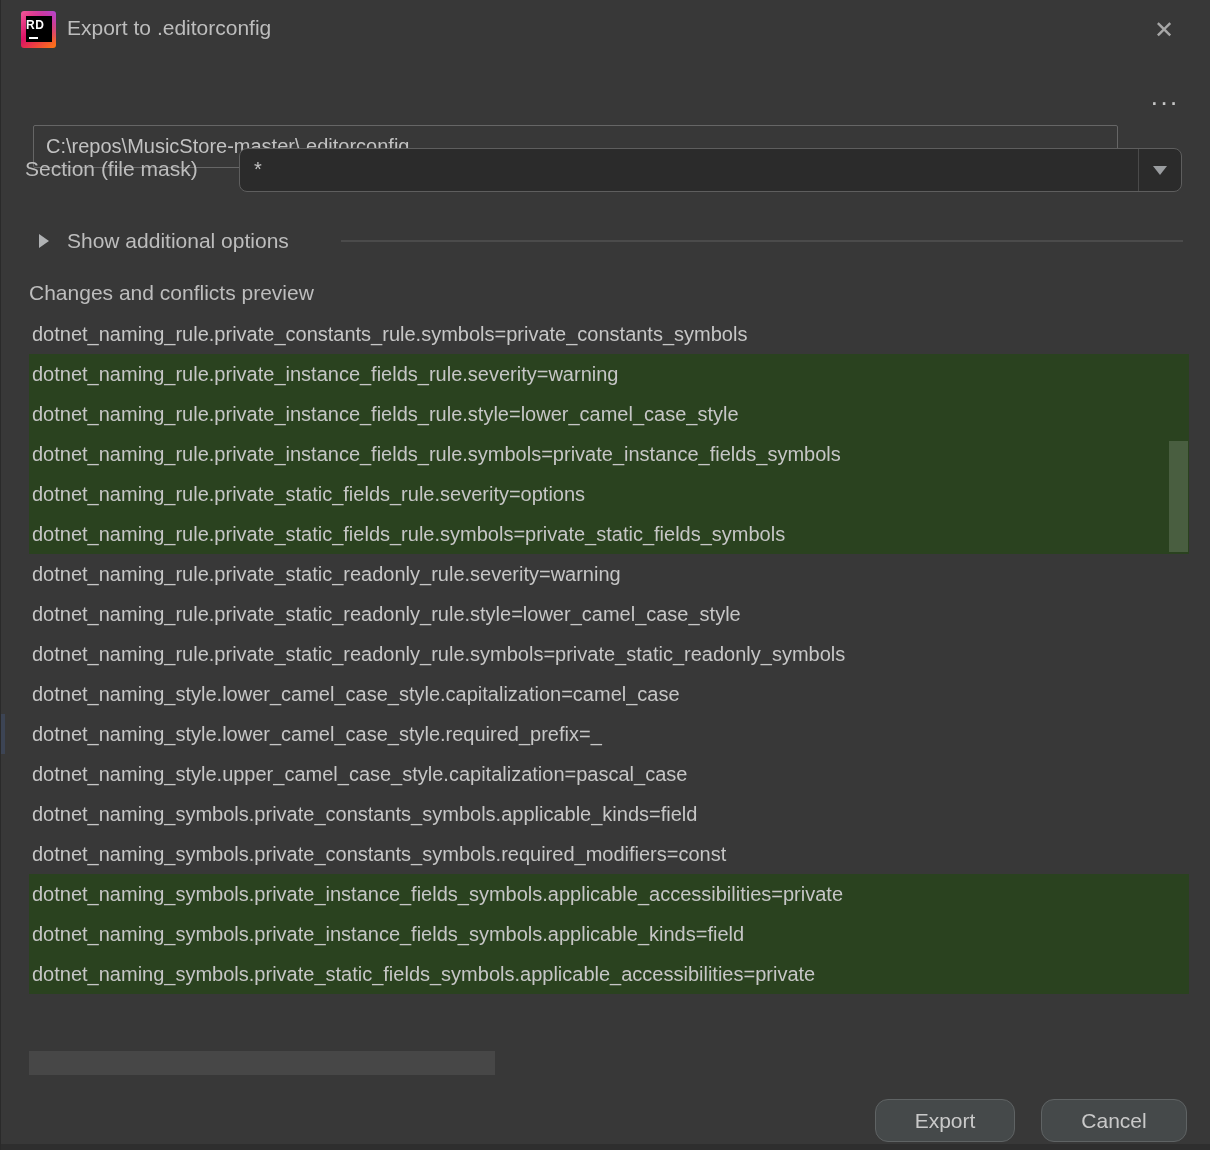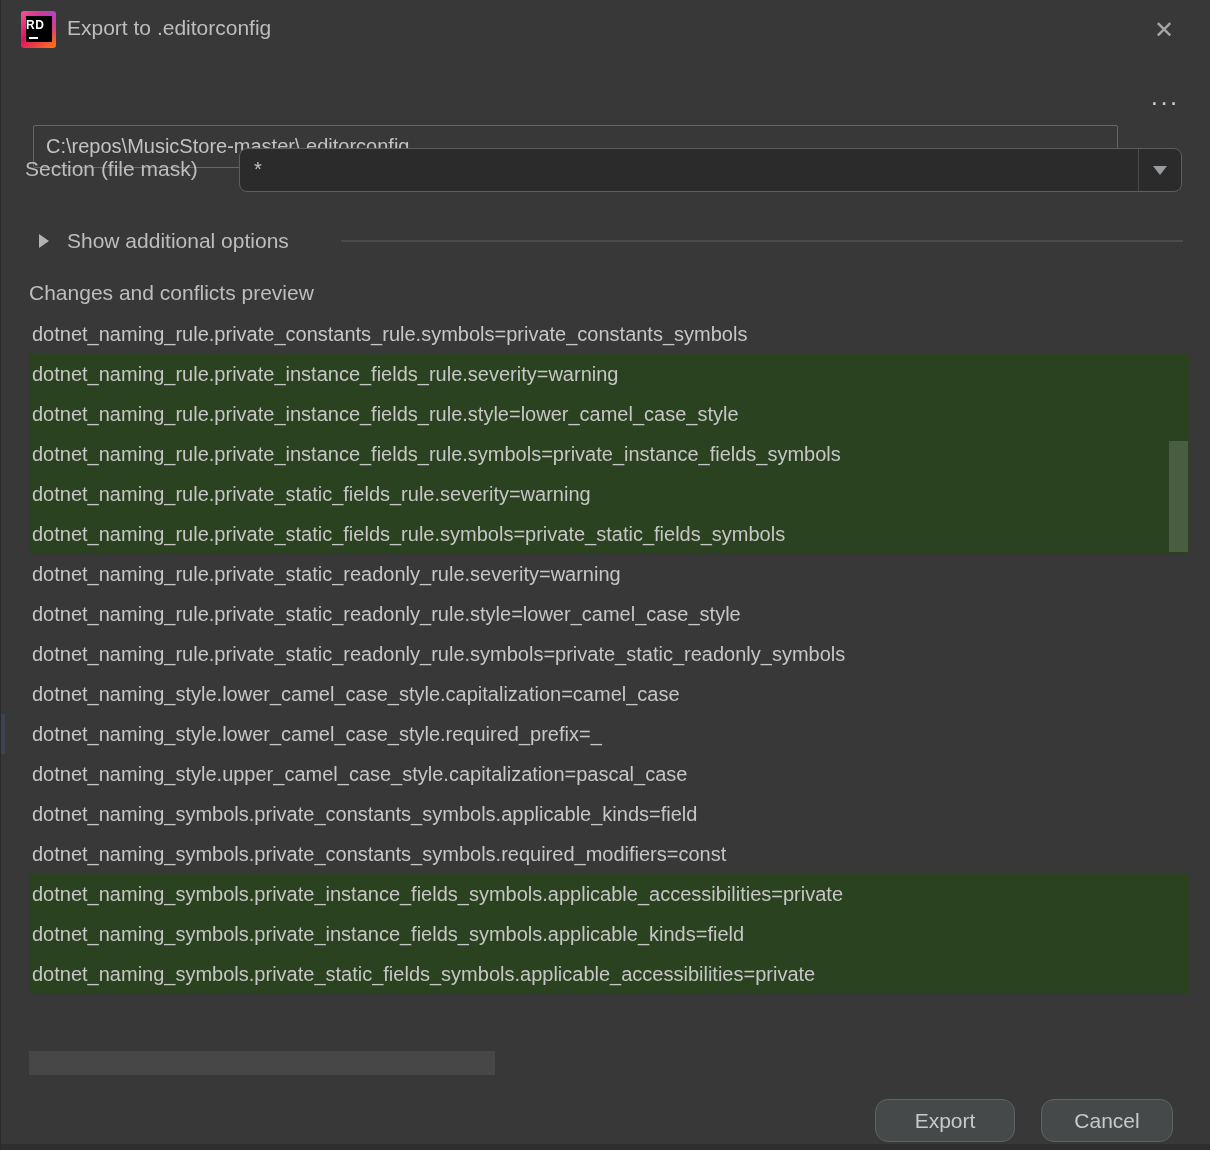--- a/index.html
+++ b/index.html
@@ -51,21 +51,21 @@
   #partial-row{position:absolute;left:0;top:737px;width:466px;height:24px;
     background:rgba(255,255,255,0.08);pointer-events:none;}
   #scroll-thumb{position:absolute;right:1px;top:127px;width:19px;height:111px;
     background:rgba(255,255,255,0.15);}
   #stripe{position:absolute;left:0;top:714px;width:4px;height:40px;background:#3c4454;}
   
   .footer-btn{position:absolute;top:1099px;height:43px;box-sizing:border-box;background:#45494a;
     border:1px solid #5f6364;border-radius:13px;color:#c9c9c9;font-family:"Liberation Sans",sans-serif;
     font-size:21px;cursor:default;}
   #export-btn{left:874px;width:140px;}
-  #cancel-btn{left:1040px;width:132px;}
+  #cancel-btn{left:1040px;width:146px;}
   #bottom-edge{position:absolute;left:0;bottom:0;width:100%;height:6px;background:#2e2e2e;}
 </style>
 </head>
 <body>
 
 <div id="dialog">
 
   <div id="titlebar">
     <div id="logo">
       <div class="black-box">
@@ -97,21 +97,21 @@
   <div id="toggle-sep"></div>
 
   <div id="preview-title">Changes and conflicts preview</div>
 
   <div id="preview-list">
     <div id="preview-rows">
         <div class="row">dotnet_naming_rule.private_constants_rule.symbols=private_constants_symbols</div>
         <div class="row hl">dotnet_naming_rule.private_instance_fields_rule.severity=warning</div>
         <div class="row hl">dotnet_naming_rule.private_instance_fields_rule.style=lower_camel_case_style</div>
         <div class="row hl">dotnet_naming_rule.private_instance_fields_rule.symbols=private_instance_fields_symbols</div>
-        <div class="row hl">dotnet_naming_rule.private_static_fields_rule.severity=warning</div>
+        <div class="row hl">dotnet_naming_rule.private_static_fields_rule.severity=options</div>
         <div class="row hl">dotnet_naming_rule.private_static_fields_rule.symbols=private_static_fields_symbols</div>
         <div class="row">dotnet_naming_rule.private_static_readonly_rule.severity=warning</div>
         <div class="row">dotnet_naming_rule.private_static_readonly_rule.style=lower_camel_case_style</div>
         <div class="row">dotnet_naming_rule.private_static_readonly_rule.symbols=private_static_readonly_symbols</div>
         <div class="row">dotnet_naming_style.lower_camel_case_style.capitalization=camel_case</div>
         <div class="row">dotnet_naming_style.lower_camel_case_style.required_prefix=_</div>
         <div class="row">dotnet_naming_style.upper_camel_case_style.capitalization=pascal_case</div>
         <div class="row">dotnet_naming_symbols.private_constants_symbols.applicable_kinds=field</div>
         <div class="row">dotnet_naming_symbols.private_constants_symbols.required_modifiers=const</div>
         <div class="row hl">dotnet_naming_symbols.private_instance_fields_symbols.applicable_accessibilities=private</div>

